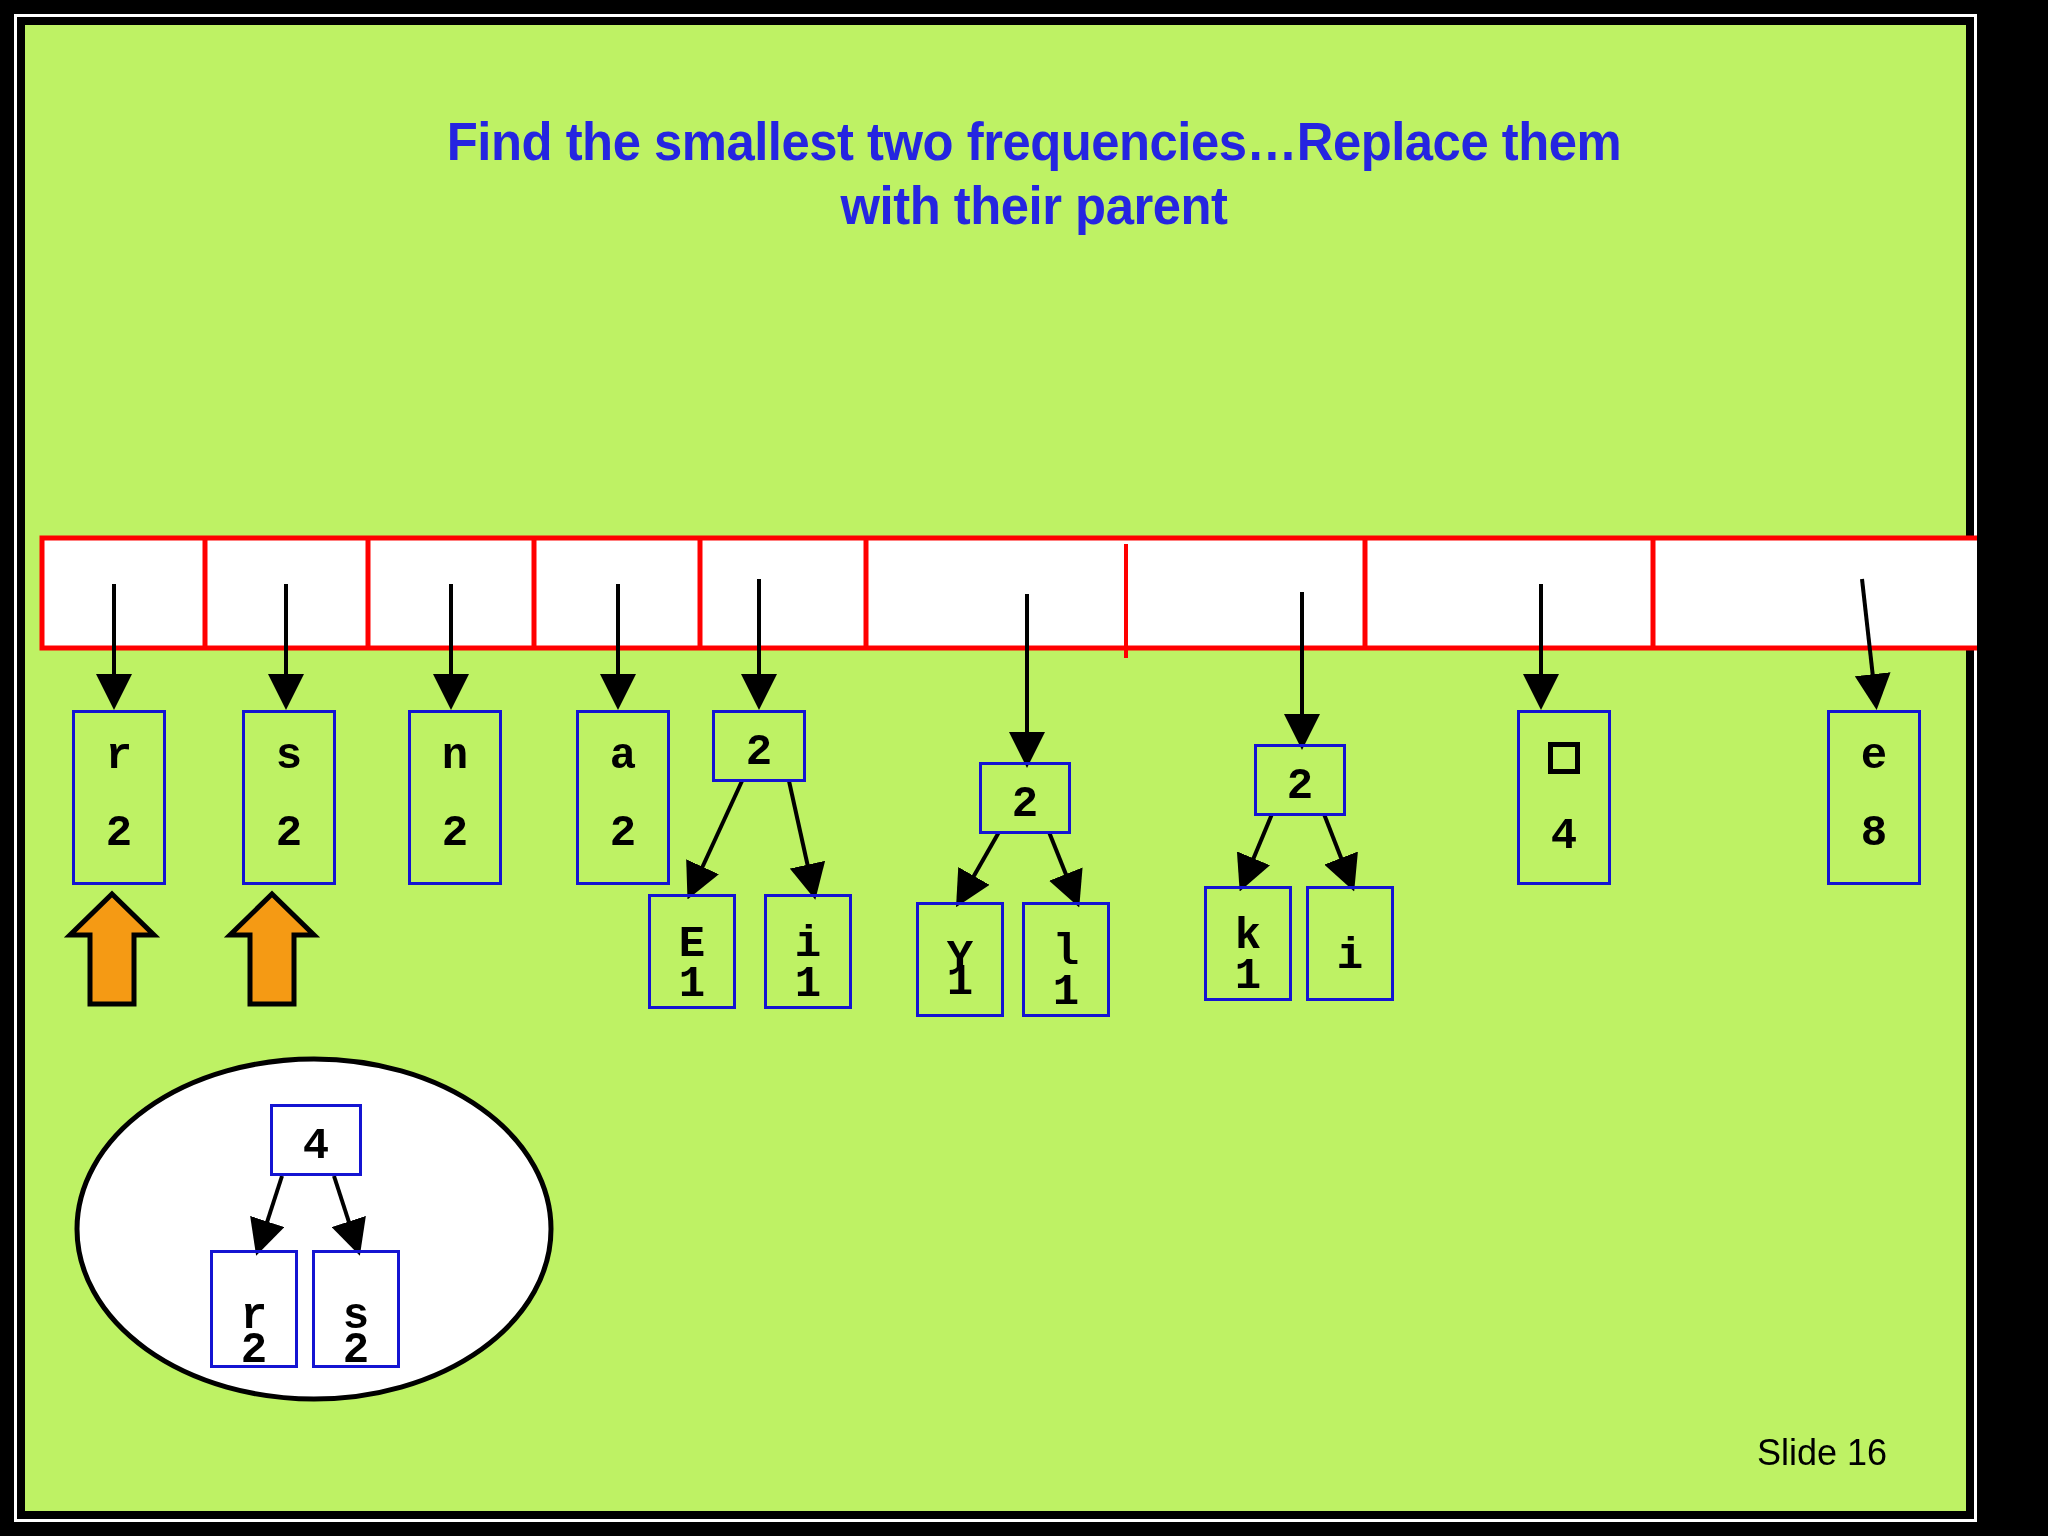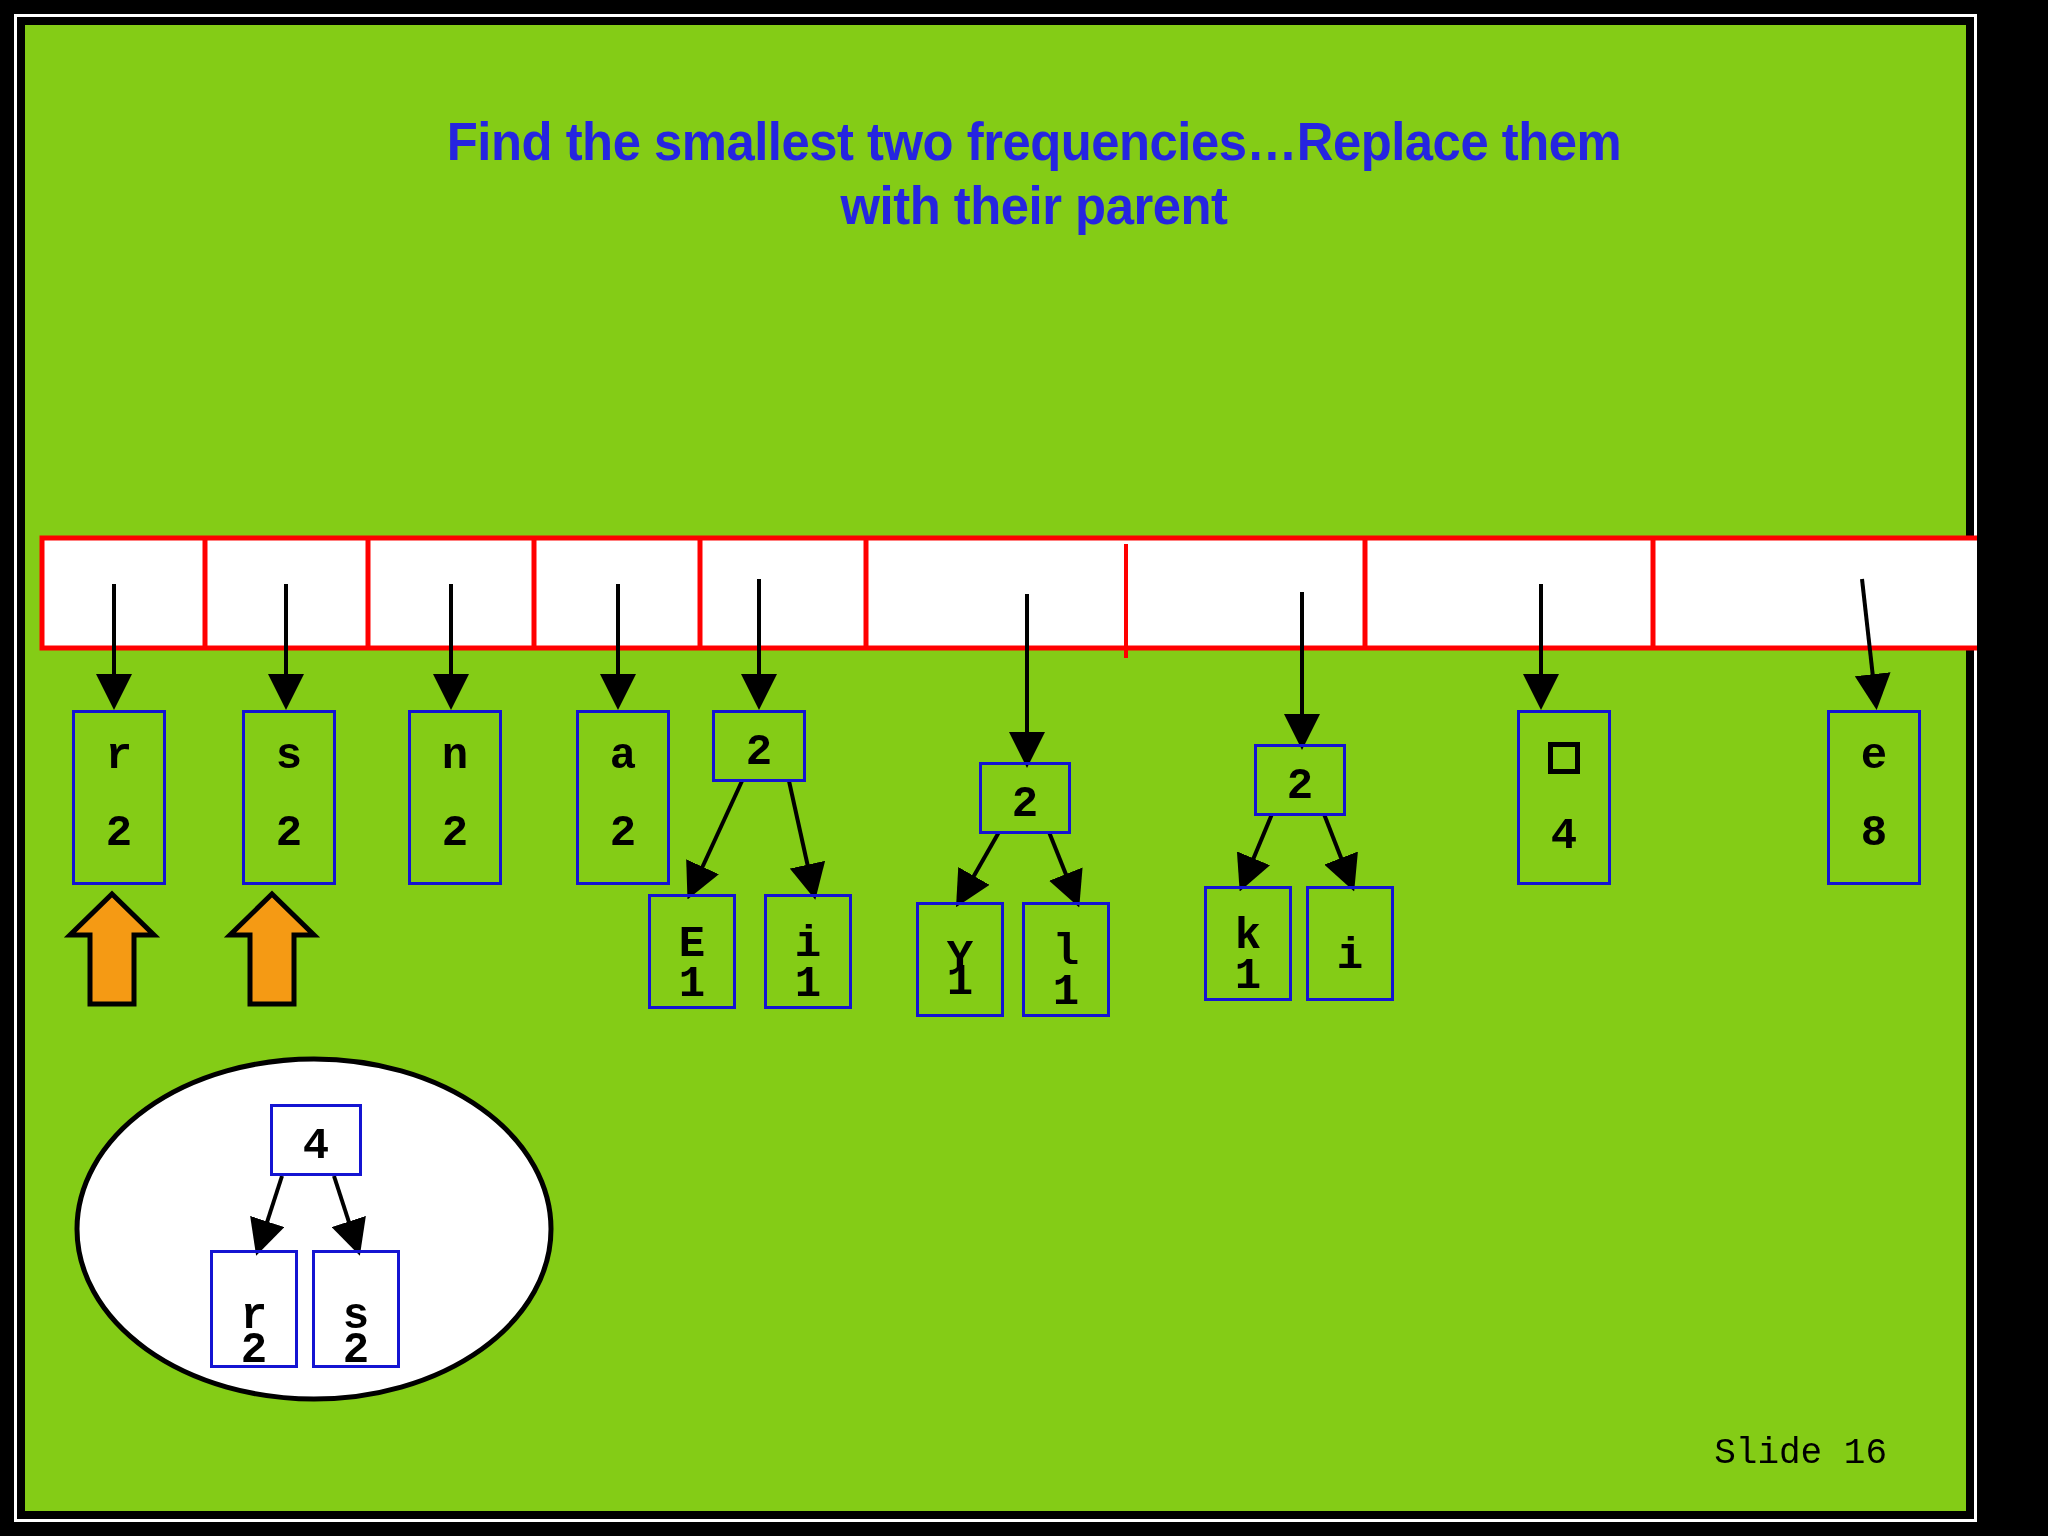--- a/index.html
+++ b/index.html
@@ -4,21 +4,21 @@
 <style>
   html, body {
     margin: 0;
     padding: 0;
     background: #000000;
   }
   #slide {
     position: relative;
     width: 1991px;
     height: 1536px;
-    background: #84cc16;
+    background: #bef264;
     box-sizing: border-box;
     border: 14px solid #000000;
     outline: none;
     overflow: hidden;
     font-family: "Liberation Sans", sans-serif;
   }
   
   #frame-inner {
     position: absolute;
     left: 0px; top: 0px; right: 0px; bottom: 0px;
@@ -100,21 +100,21 @@
     height: 32px;
     border: 5px solid #000000;
     box-sizing: border-box;
     vertical-align: middle;
   }
 
   #slide-number {
     position: absolute;
     right: 90px;
     bottom: 48px;
-    font-family: Liberation Mono, monospace;
+    font-family: Liberation Sans, sans-serif;
     font-size: 36px;
     color: #000000;
   }
 </style>
 </head>
 <body>
 
 <div id="slide">
 
   <div id="frame-inner"></div>

